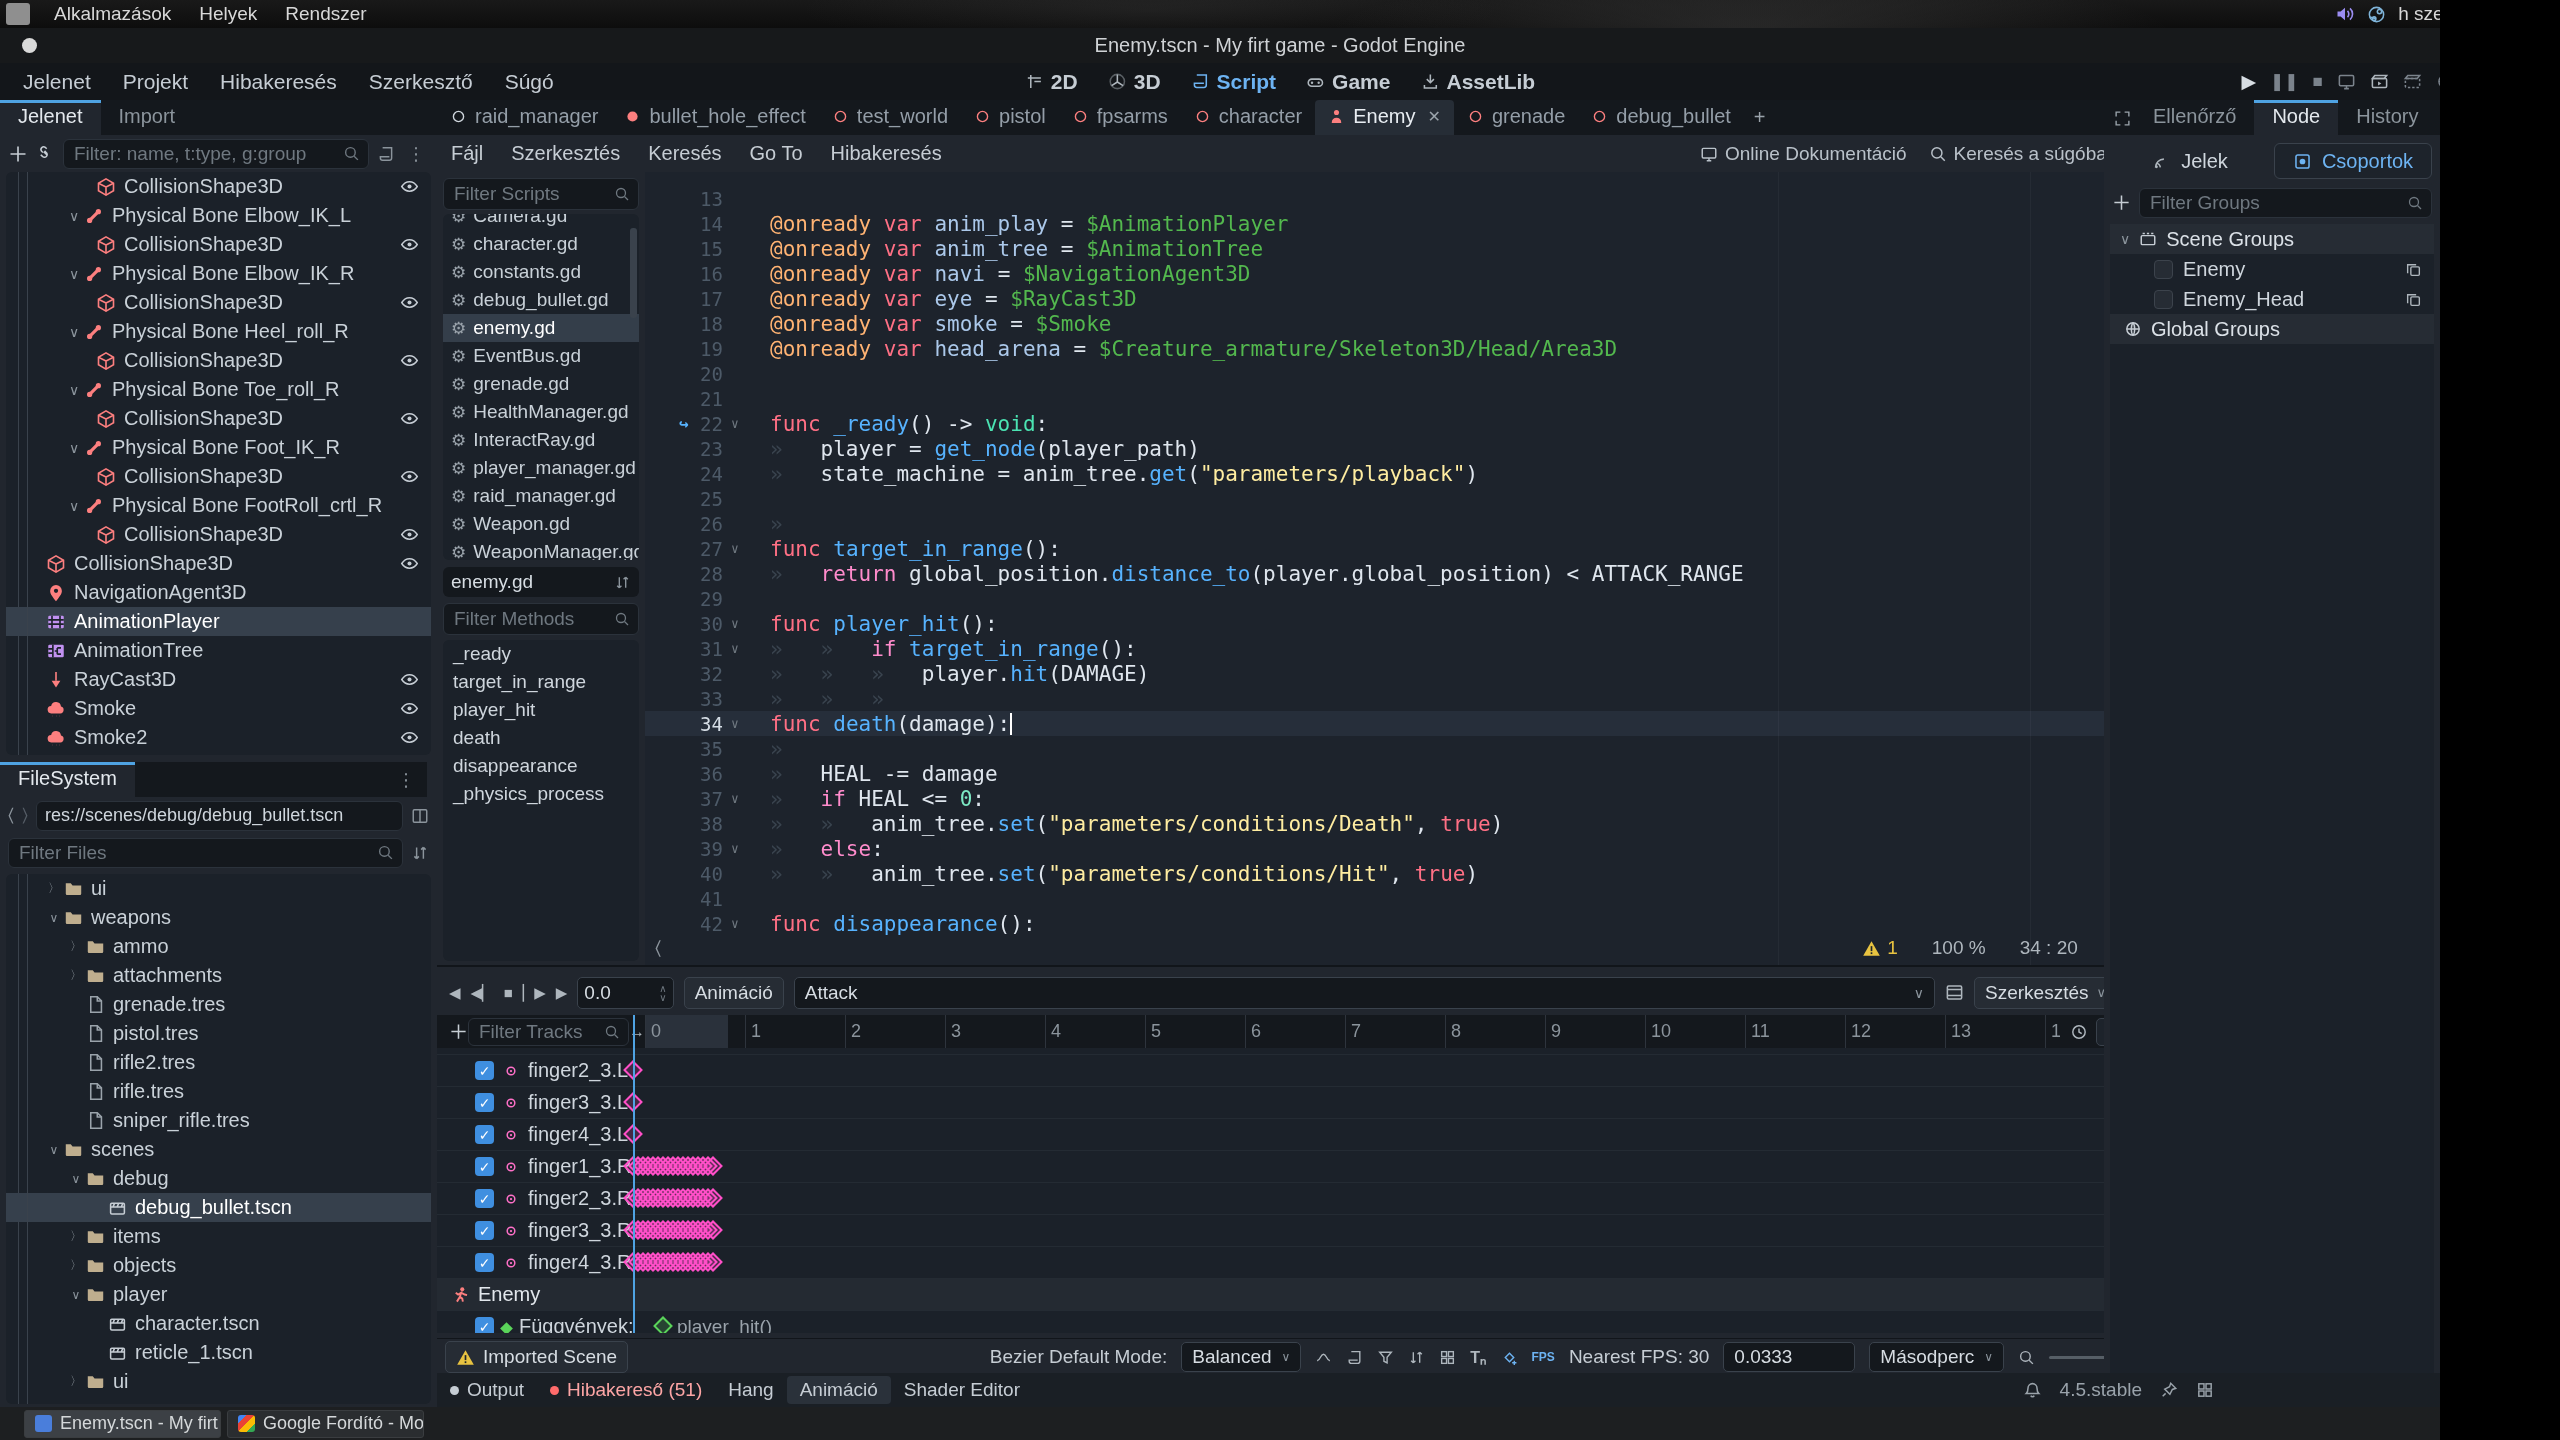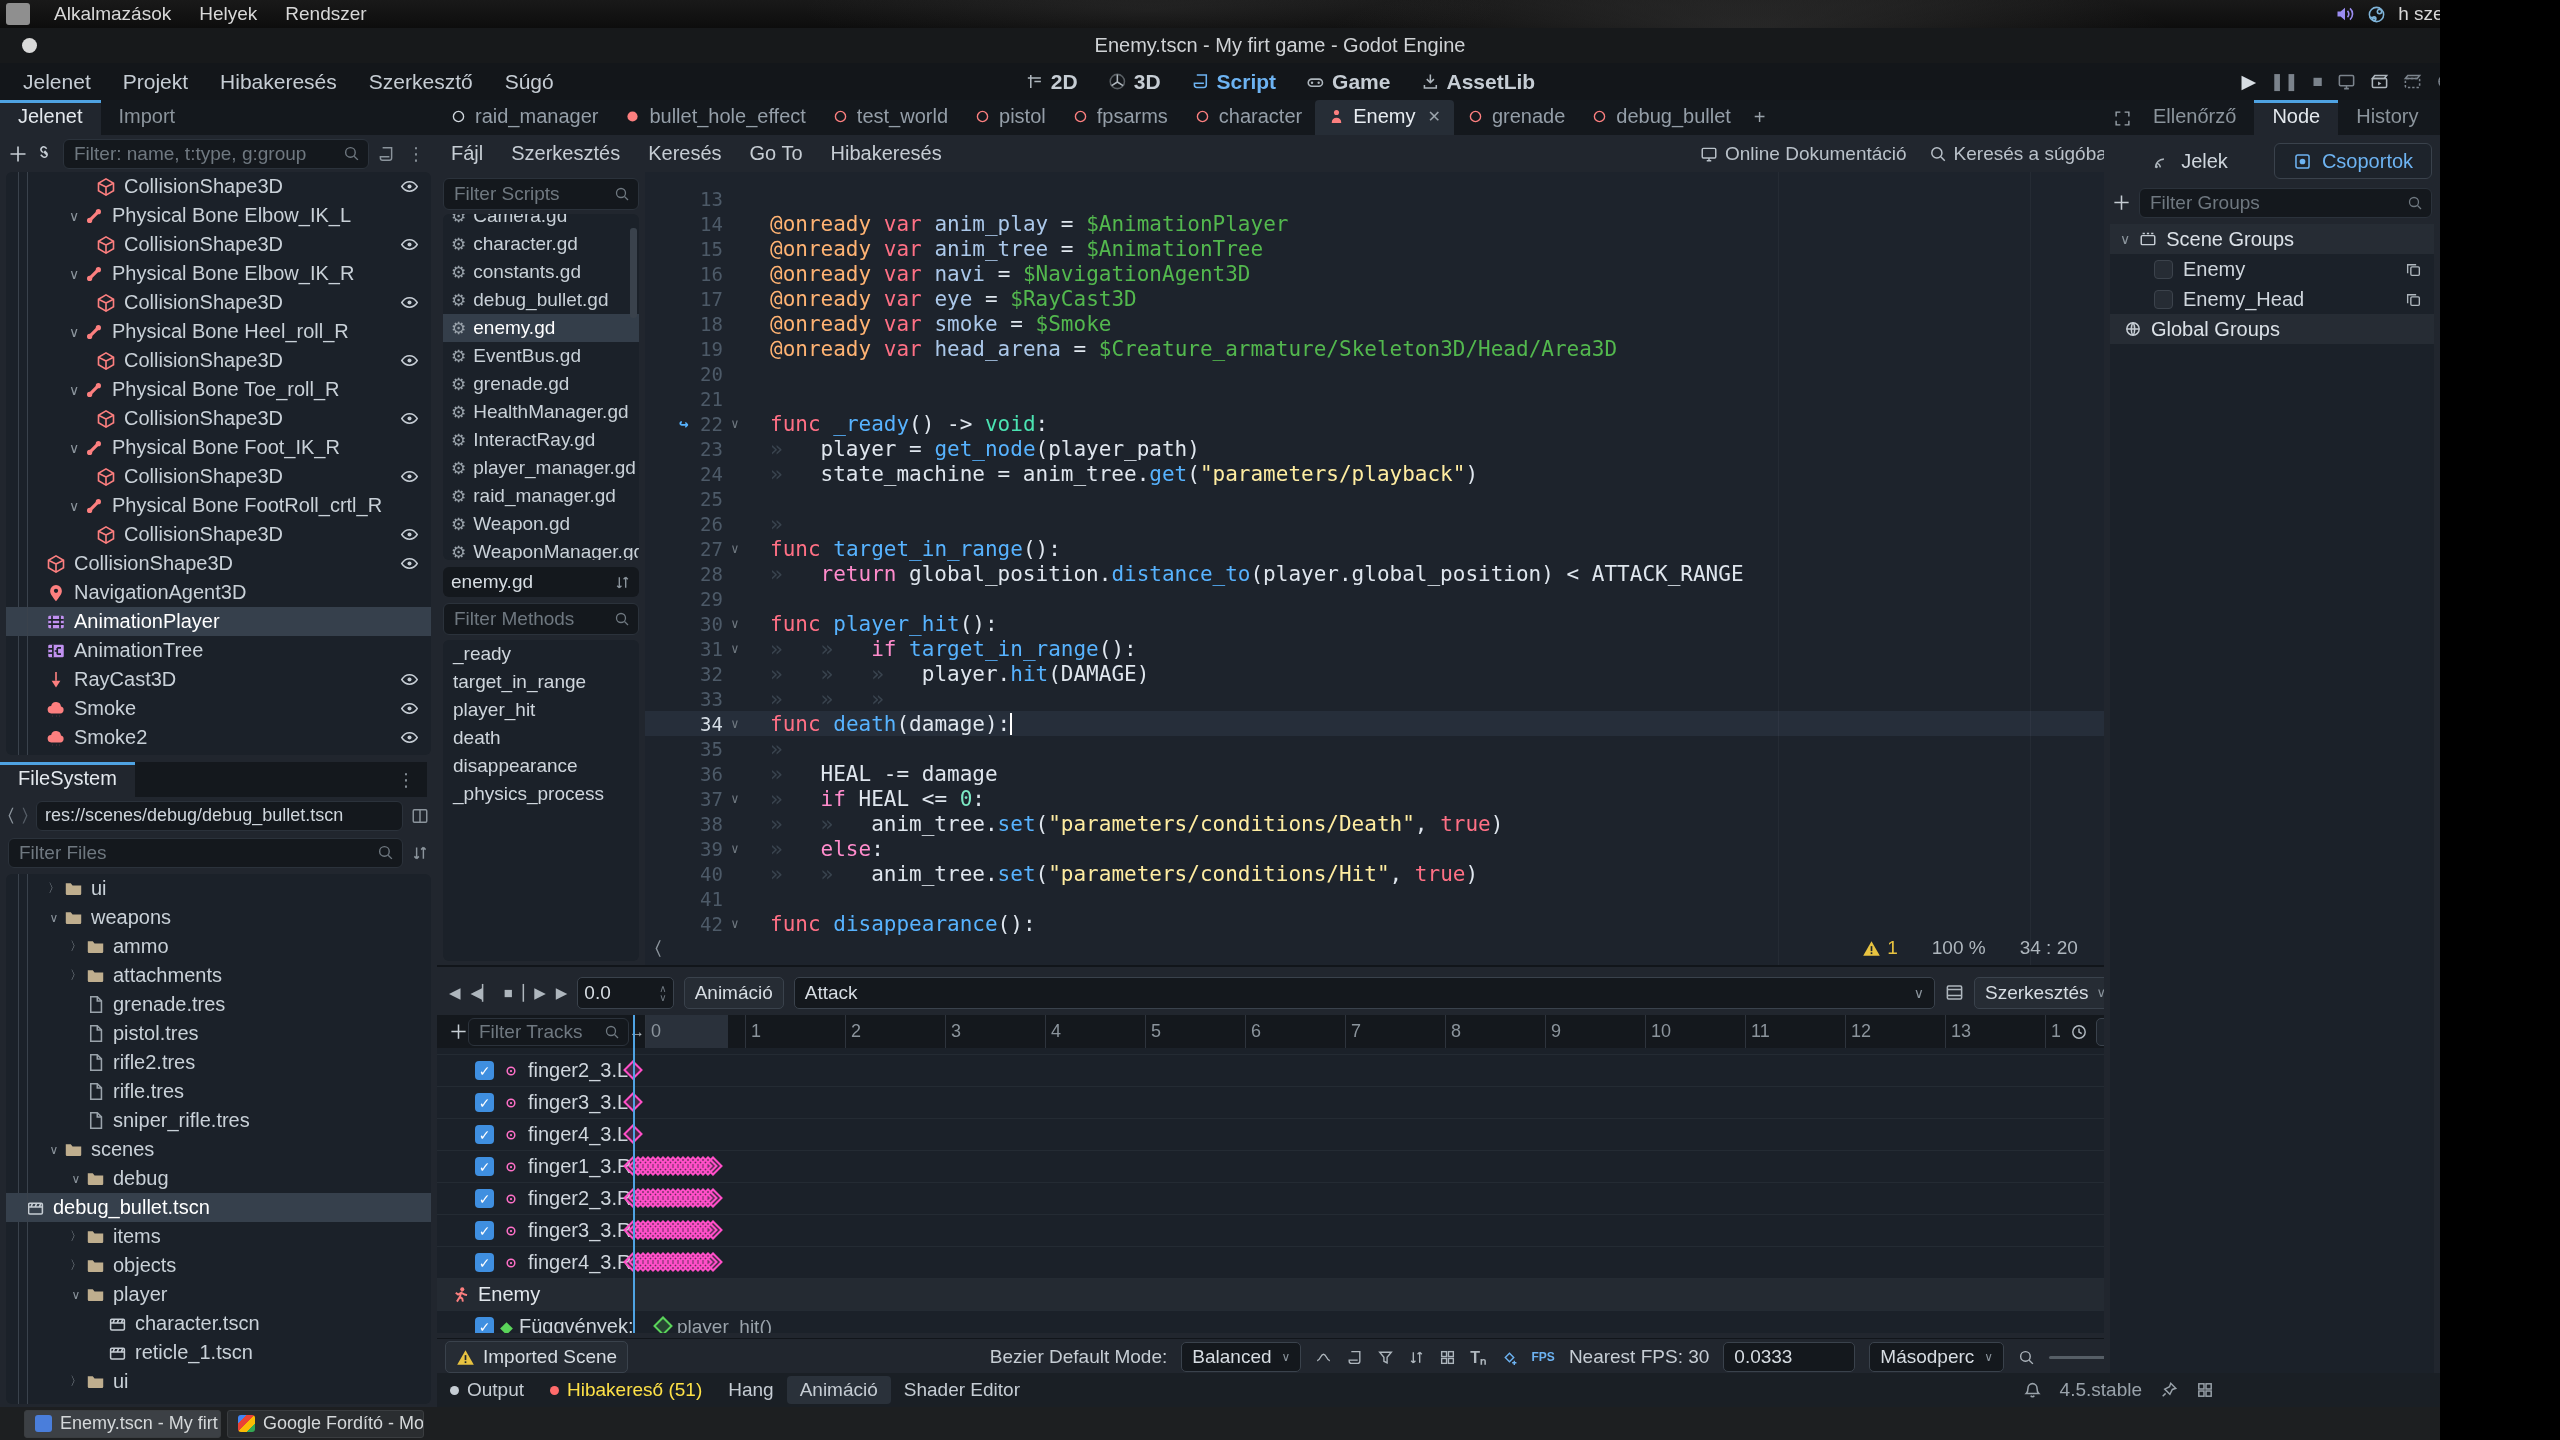--- a/index.html
+++ b/index.html
@@ -157,21 +157,21 @@
   .rd-sub.active{border:1px solid #3a424c;background:#1d232b;border-radius:6px;color:#6db3f2;}
   #groups-box{position:absolute;left:6px;right:6px;top:124px;bottom:6px;background:#1b2129;border-radius:6px;}
   .grow-hdr{height:30px;display:flex;align-items:center;gap:9px;background:#262c34;font-size:20px;color:#dbe1e7;padding-left:10px;}
   .gitem{height:30px;display:flex;align-items:center;gap:10px;font-size:20px;color:#cfd6dd;padding-left:44px;}
   .gitem .cpy{margin-left:auto;margin-right:12px;color:#aeb6bd;}
   .cb-empty{width:19px;height:19px;border-radius:4px;background:#262c34;border:1px solid #3c434c;box-sizing:border-box;flex:none;}
   
   #statusbar{position:absolute;left:437px;top:1373px;width:2123px;height:34px;background:#1a1f25;
     display:flex;align-items:center;font-size:19px;color:#c6cdd4;}
   #statusbar .item{display:flex;align-items:center;gap:8px;padding:3px 13px;border-radius:4px;}
-  #statusbar .item.err{color:#fde047;justify-content:space-between;}
+  #statusbar .item.err{color:#fca5a5;justify-content:space-between;}
   #statusbar .item.active{background:#2a313a;}
   #statusbar .right{position:absolute;right:346px;display:flex;align-items:center;gap:18px;color:#9aa3ab;}
   #taskbar{position:absolute;left:0;top:1407px;width:2560px;height:33px;background:#1d1f21;
     display:flex;align-items:center;gap:6px;padding-left:6px;box-sizing:border-box;font-size:18px;}
   .task{height:26px;display:flex;align-items:center;gap:8px;padding:0 10px;background:#2a2d30;
     border:1px solid #3a3d40;border-radius:3px;color:#d5d8da;max-width:175px;white-space:nowrap;overflow:hidden;}
   .task.active{background:#3c4045;}
   .task .ticon{width:17px;height:17px;border-radius:3px;flex:none;}
   #taskbar .right{margin-left:auto;display:flex;gap:10px;align-items:center;padding-right:16px;}
   .kbd-ind{width:22px;height:20px;background:#3b6fd4;border-radius:3px;}
@@ -713,21 +713,21 @@
         </div>
         <div class="trow" style="padding-left: 60px;">
           <span class="arr" style="font-size:12px;">∨</span>
           <span>
             <svg width="19" height="19" viewBox="0 0 16 16" fill="none" stroke="#bfae8e" stroke-width="1.3" style="color:#bfae8e">
               <path d="M1.5 3.5h4.2l1.5 2h7.3v7a1 1 0 0 1-1 1h-11a1 1 0 0 1-1-1z" fill="currentColor" stroke="none"></path>
             </svg>
           </span>
           <span class="lbl">debug</span>
         </div>
-        <div class="trow sel" style="">
+        <div class="trow sel" style="padding-left: 82px;">
           <span class="arr" style="font-size:12px;"></span>
           <span>
             <svg width="19" height="19" viewBox="0 0 16 16" fill="none" stroke="#c6cdd4" stroke-width="1.3" style="color:#c6cdd4">
               <rect x="2.2" y="4.5" width="11.6" height="9" rx="1"></rect>
               <path d="M2.2 7.5h11.6M5.5 4.5 4.2 7.5M9 4.5 7.7 7.5M12.5 4.5 11.2 7.5"></path>
             </svg>
           </span>
           <span class="lbl">debug_bullet.tscn</span>
         </div>
         <div class="trow" style="padding-left: 60px;">

